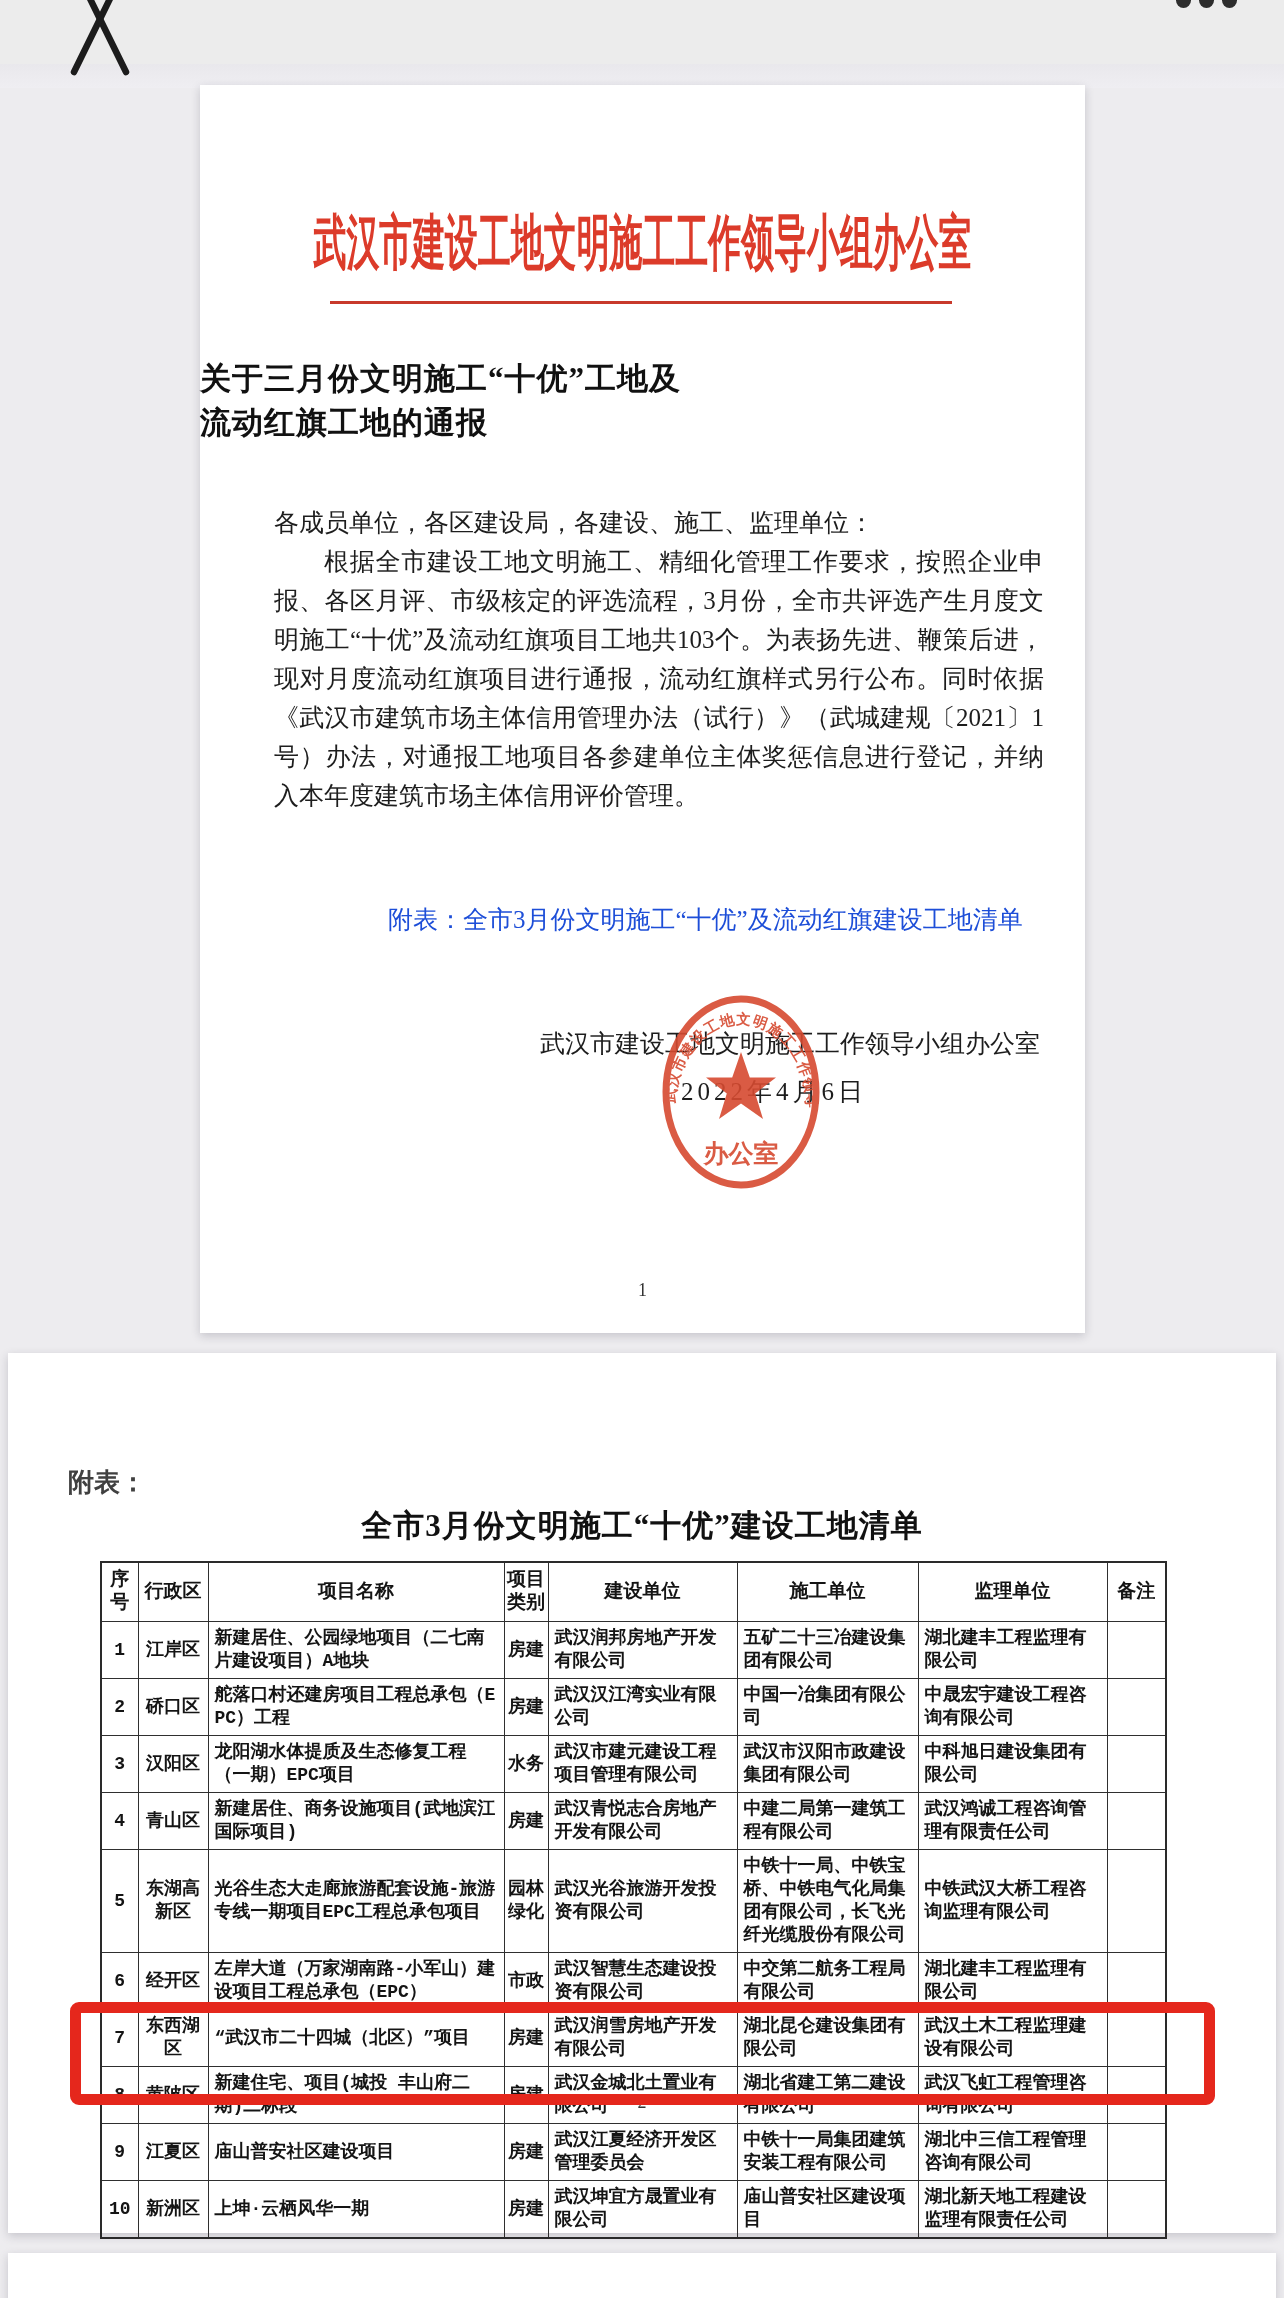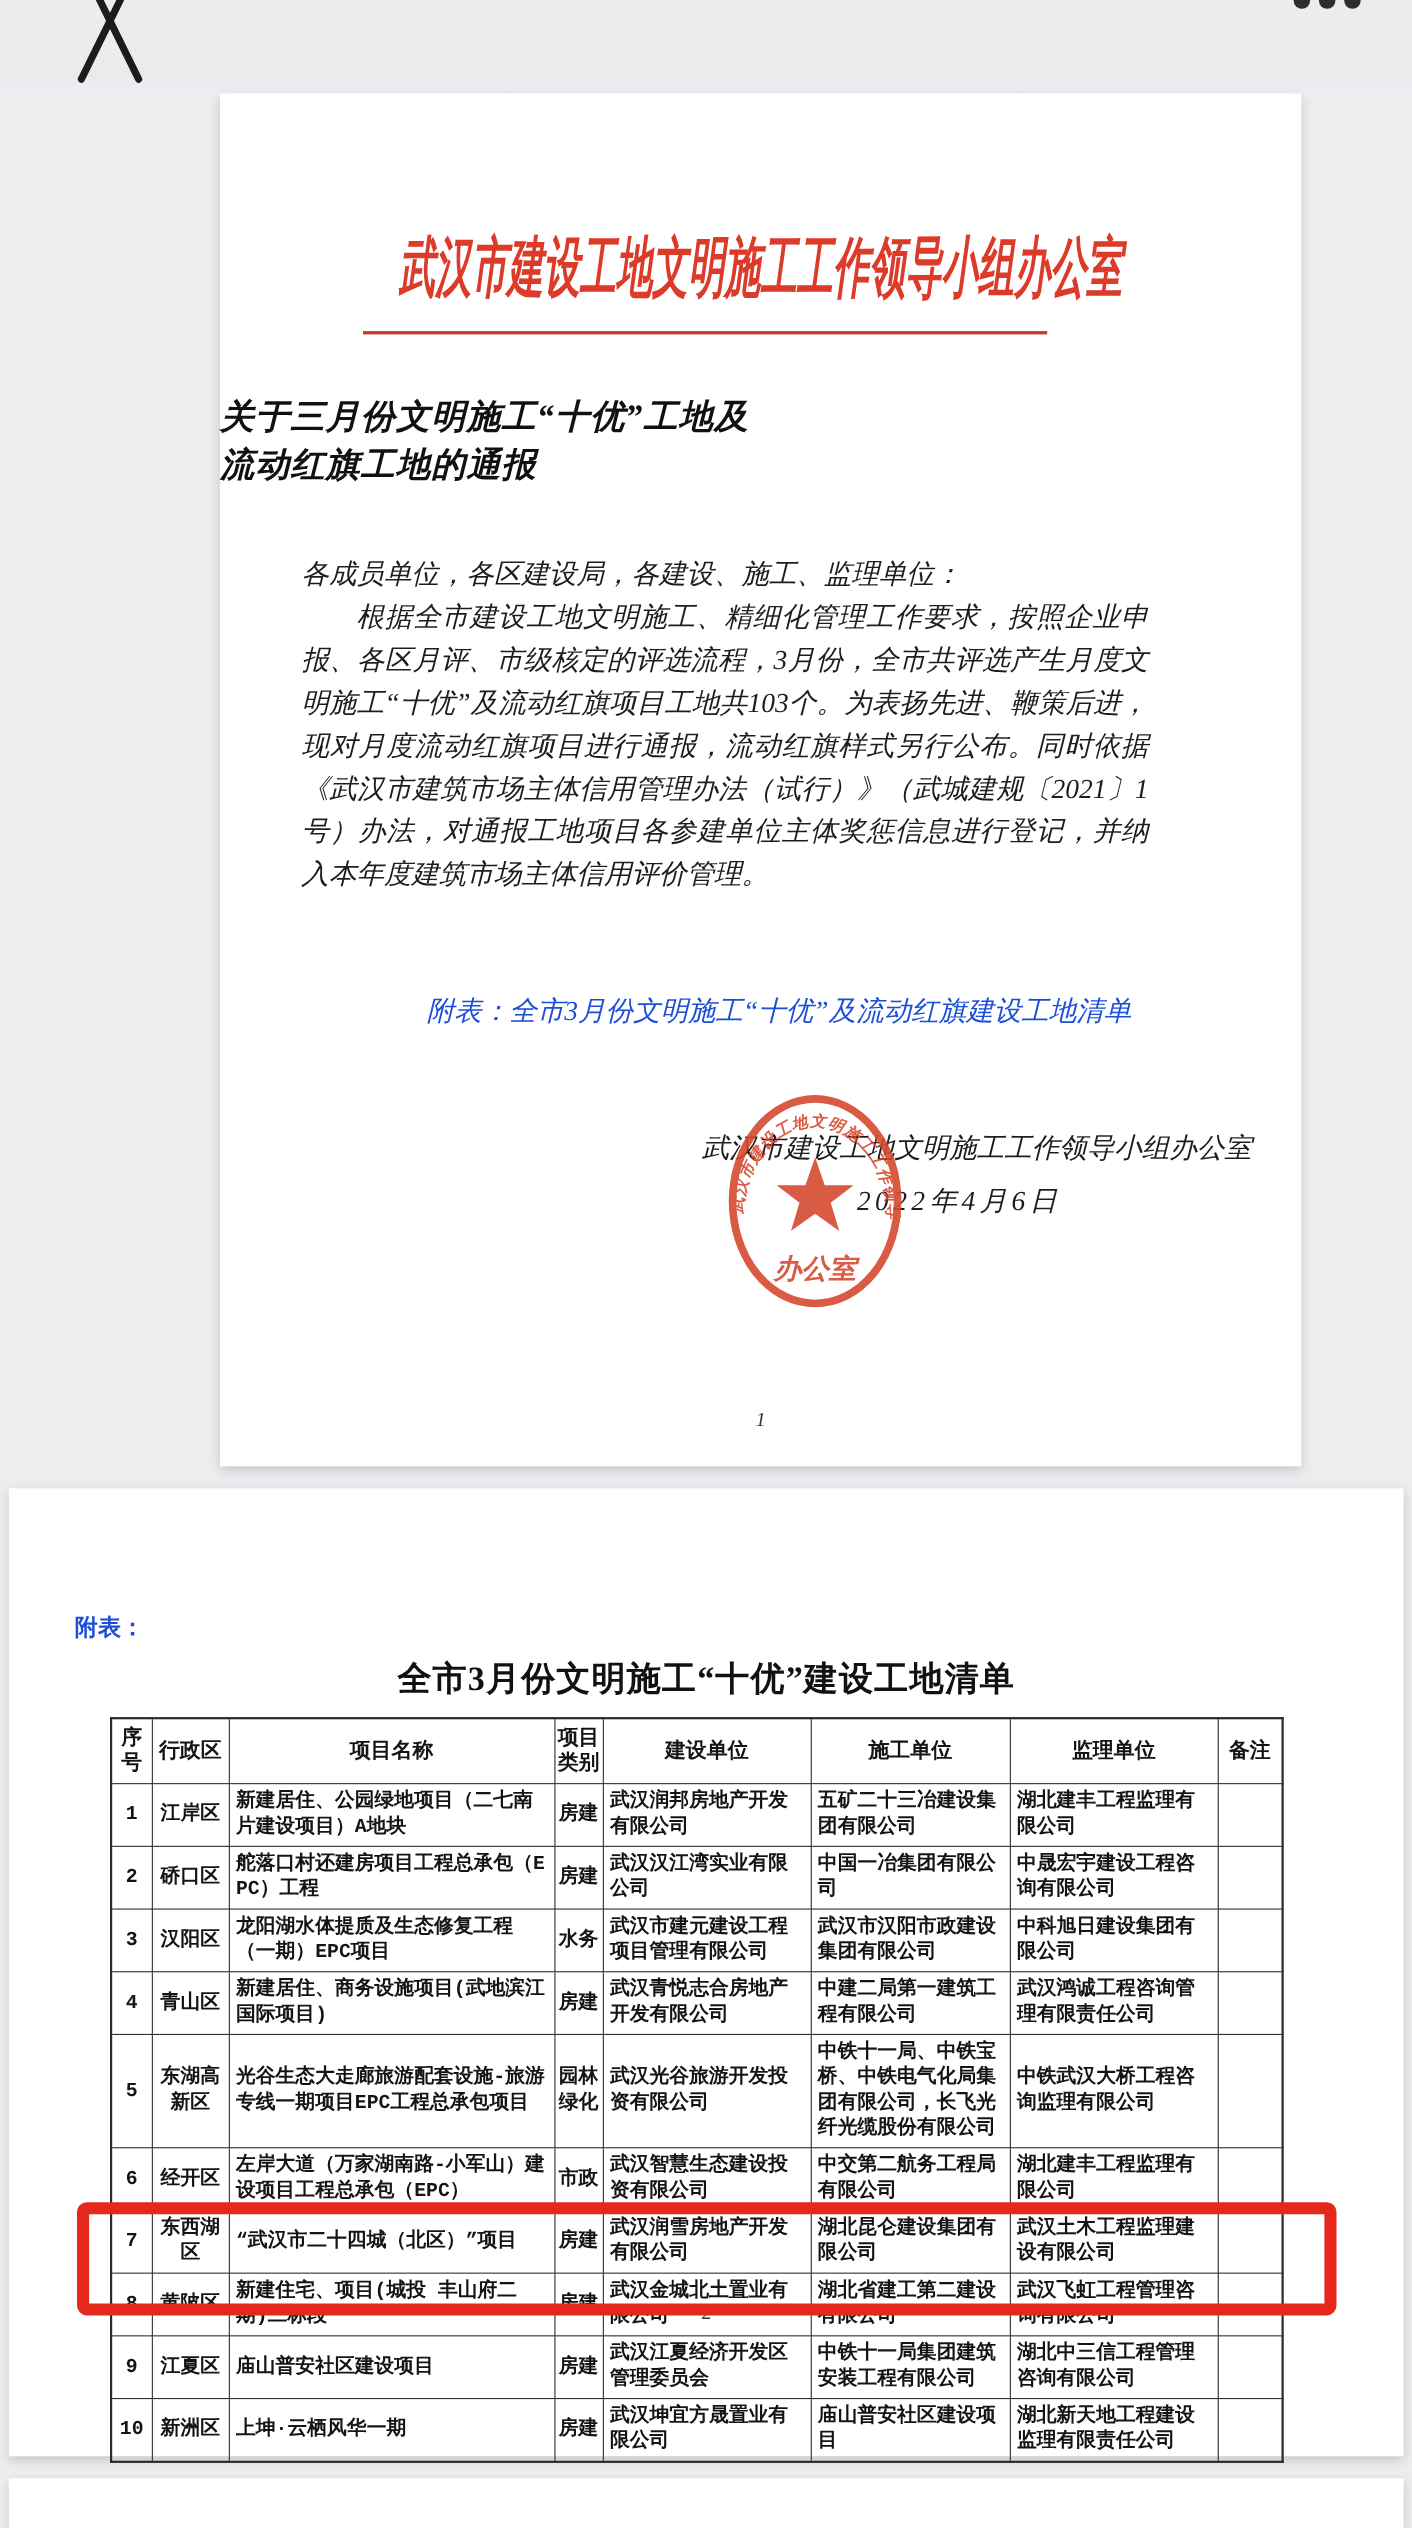--- a/index.html
+++ b/index.html
@@ -9,21 +9,21 @@
     font-family:"Liberation Serif","DejaVu Serif",serif;
   }
   .topbar{position:absolute;left:0;top:0;width:1284px;height:64px;background:#ececec;}
   .viewer-bg{position:absolute;left:0;top:64px;width:1284px;height:24px;
     background:linear-gradient(#e9e8ec,#efeef2);}
   .close-btn{position:absolute;left:68px;top:0;width:66px;height:80px;cursor:pointer;}
   .more-btn{position:absolute;right:47px;top:-7px;display:flex;gap:8px;cursor:pointer;}
   .more-btn .dot{width:15px;height:15px;border-radius:50%;background:#2d2d2d;}
 
   .page{position:absolute;background:#ffffff;box-shadow:0 3px 9px rgba(40,40,60,.20);}
-  .page-1{left:200px;top:85px;width:983px;height:1248px;font-style:italic;}
+  .page-1{left:200px;top:85px;width:885px;height:1248px;}
   .page-2{left:8px;top:1353px;width:1268px;height:880px;}
   .page-3{left:8px;top:2253px;width:1268px;height:60px;}
 
   
   .masthead{position:absolute;left:0;top:118px;width:100%;text-align:center;
     font-size:35px;font-weight:bold;color:#dc3b2a;letter-spacing:0;
     transform:scale(.94,1.72);transform-origin:center top;white-space:nowrap;}
   .red-rule{position:absolute;left:130px;top:216px;width:622px;height:3px;background:#c8392b;}
   .doc-title{position:absolute;left:0;top:272px;width:100%;
     font-size:31px;line-height:44px;font-weight:bold;color:#111;letter-spacing:1px;}
@@ -37,21 +37,21 @@
     box-sizing:border-box;text-align:right;font-size:25px;color:#1d1d1d;}
   .sign-date{position:absolute;left:0;top:990px;width:100%;padding-right:218px;
     box-sizing:border-box;text-align:right;font-size:25px;color:#1d1d1d;letter-spacing:4px;}
   .seal{position:absolute;left:456px;top:905px;opacity:.9;}
   .pagenum{position:absolute;left:0;width:100%;text-align:center;
     font-size:18px;color:#333;}
   .pagenum-1{bottom:32px;}
   .pagenum-2{bottom:120px;}
 
   
-  .attach-label{position:absolute;left:60px;top:112px;font-size:21px;font-weight:bold;color:#1d4ed8;}
+  .attach-label{position:absolute;left:60px;top:112px;font-size:26px;font-weight:bold;color:#404040;}
   .table-title{position:absolute;left:0;top:152px;width:100%;text-align:center;
     font-size:31px;font-weight:bold;color:#111;letter-spacing:1px;}
   .tbl-wrap{position:absolute;left:92px;top:208px;width:1066px;}
   table.list{border-collapse:collapse;table-layout:fixed;width:1065px;
     font-family:Liberation Mono, monospace;}
   table.list th,table.list td{border:1.5px solid #2f2f2f;vertical-align:middle;
     color:#141414;word-break:break-all;}
   table.list{border:2.5px solid #2a2a2a;}
   table.list th{font-size:19px;font-weight:600;padding:6px 2px;line-height:23px;text-align:center;}
   table.list td{font-size:18px;font-weight:600;line-height:23px;padding:5px 6px;text-align:left;}

